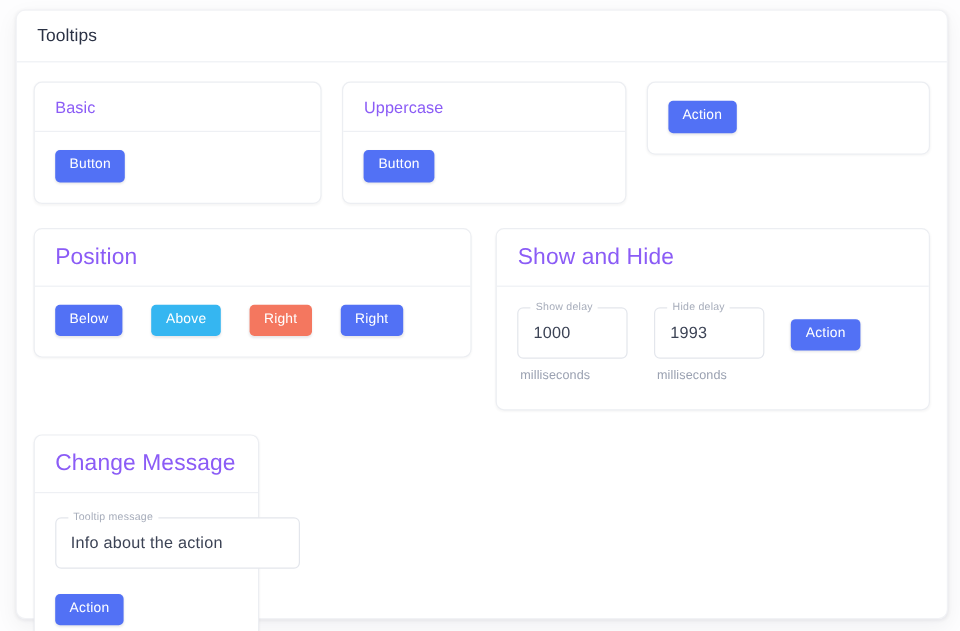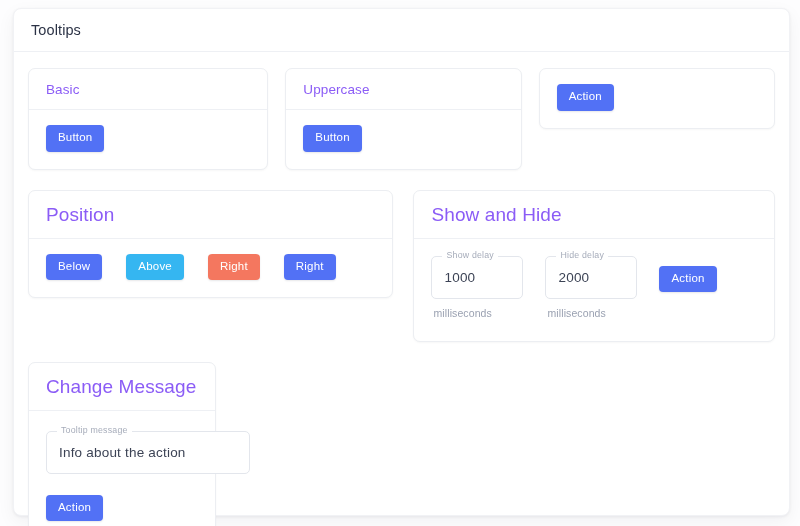--- a/index.html
+++ b/index.html
@@ -242,21 +242,21 @@
               <div class="field-box">
                 <div class="field-label">Show delay</div>
                 <div class="field-value">1000</div>
               </div>
               <div class="field-hint">milliseconds</div>
             </div>
 
             <div class="field f-hide">
               <div class="field-box">
                 <div class="field-label">Hide delay</div>
-                <div class="field-value">2000</div>
+                <div class="field-value">1993</div>
               </div>
               <div class="field-hint">milliseconds</div>
             </div>
 
             <button class="btn btn-blue showhide-action">Action</button>
           </div>
         </div>
 
       </div>
 

